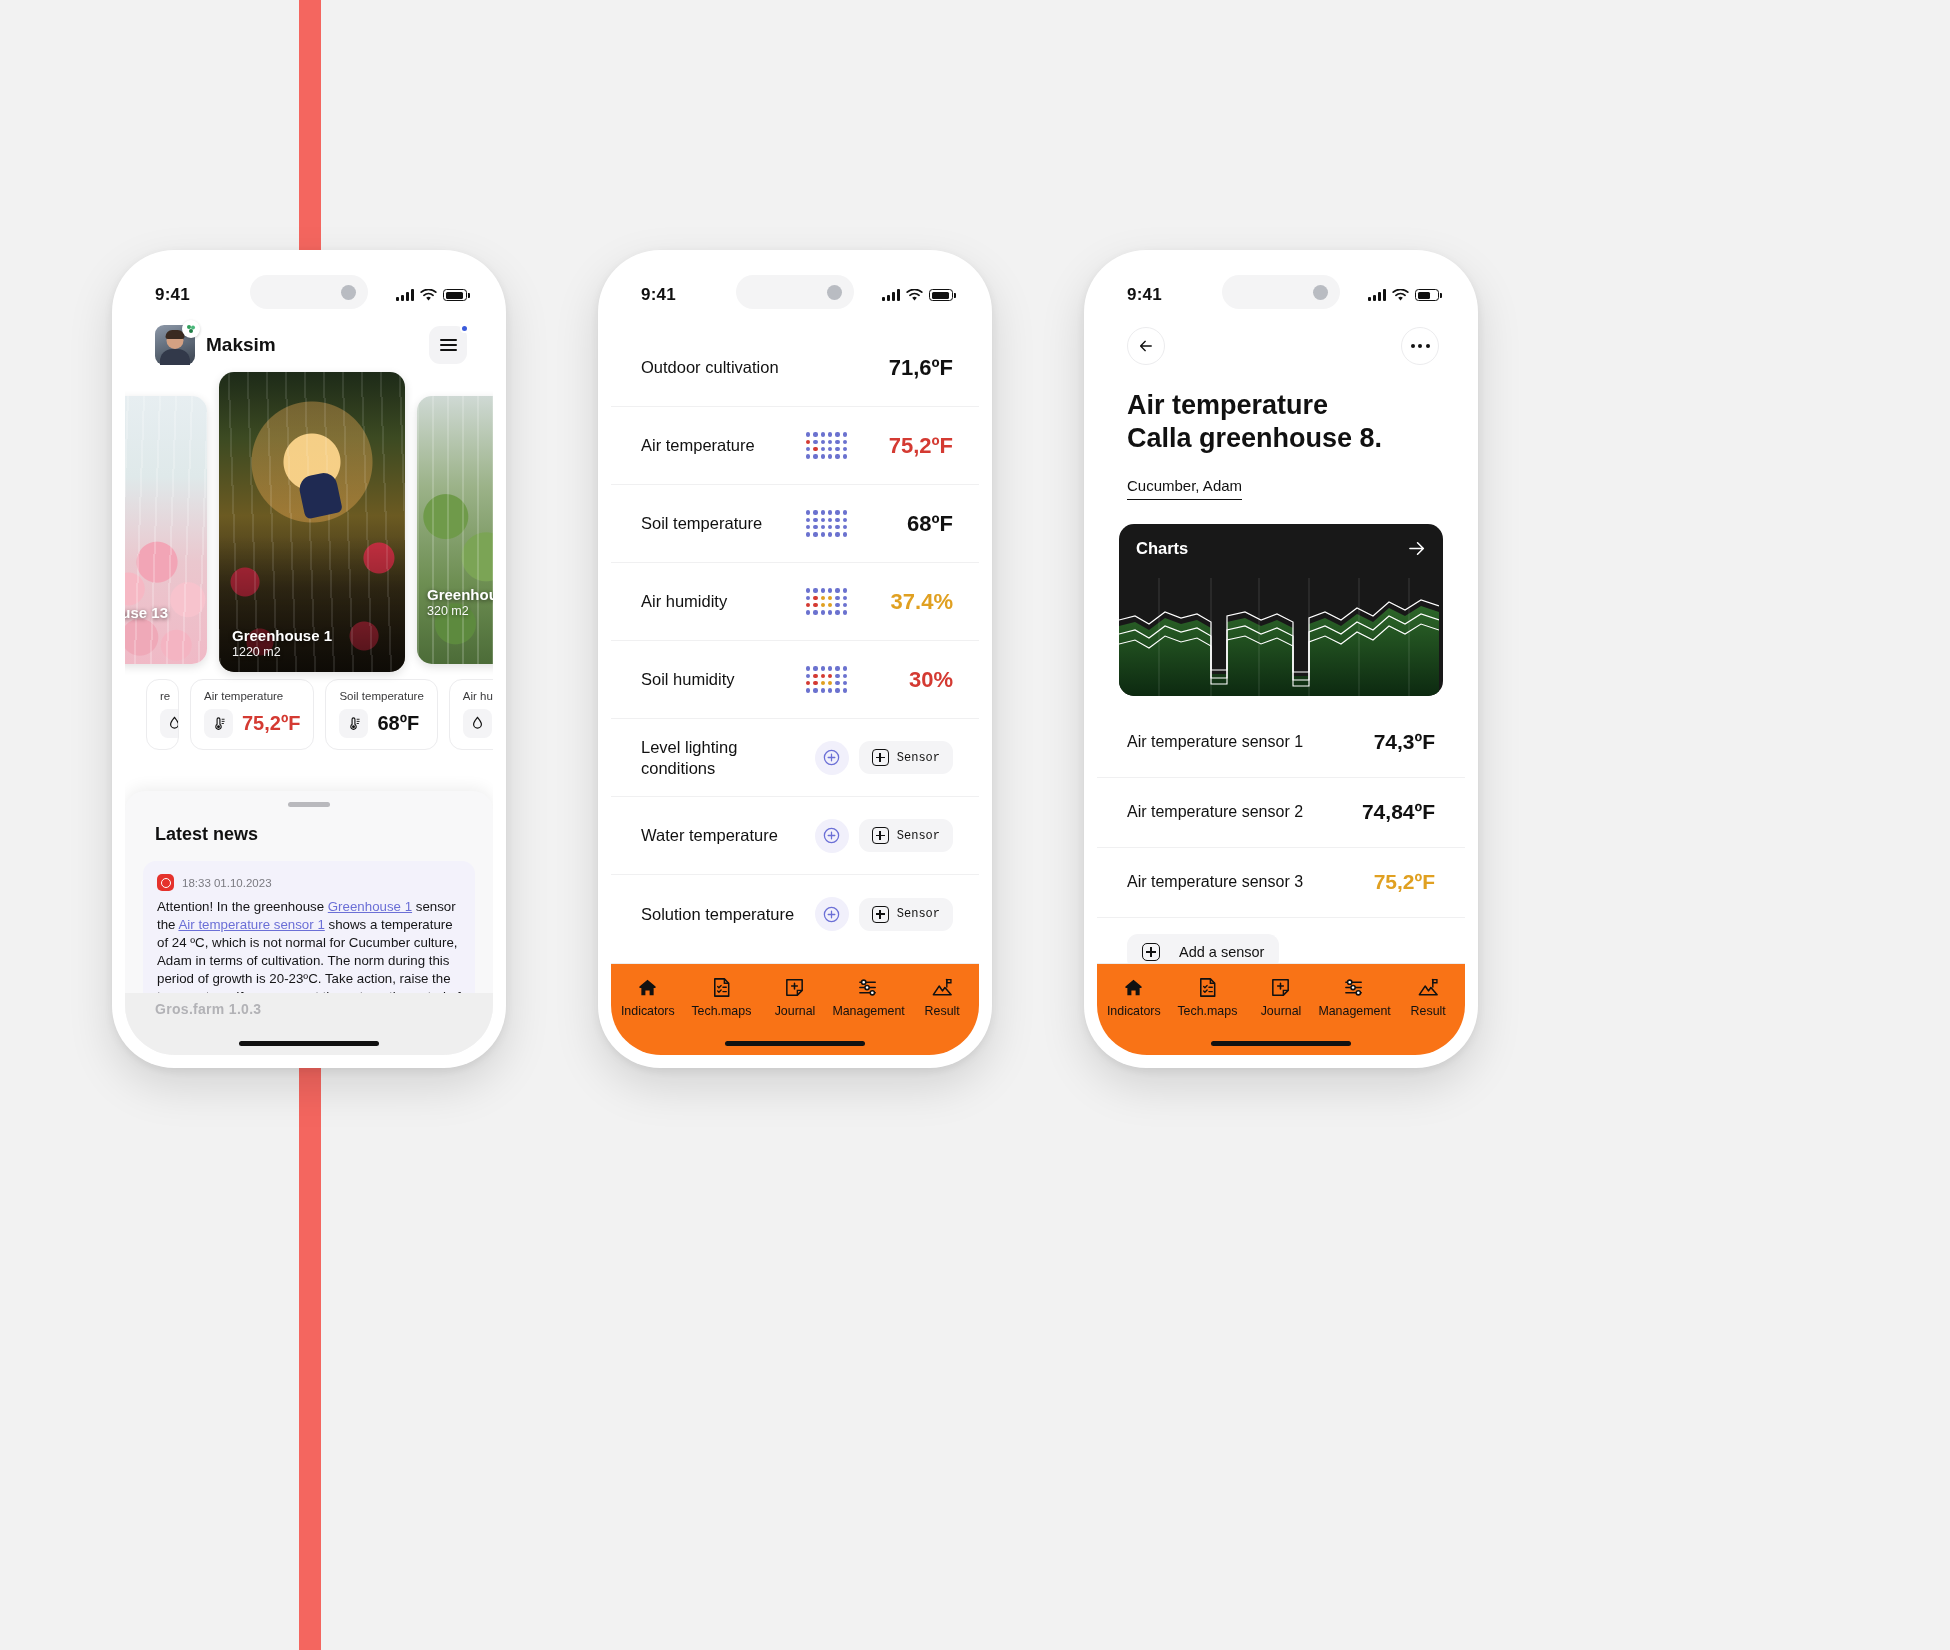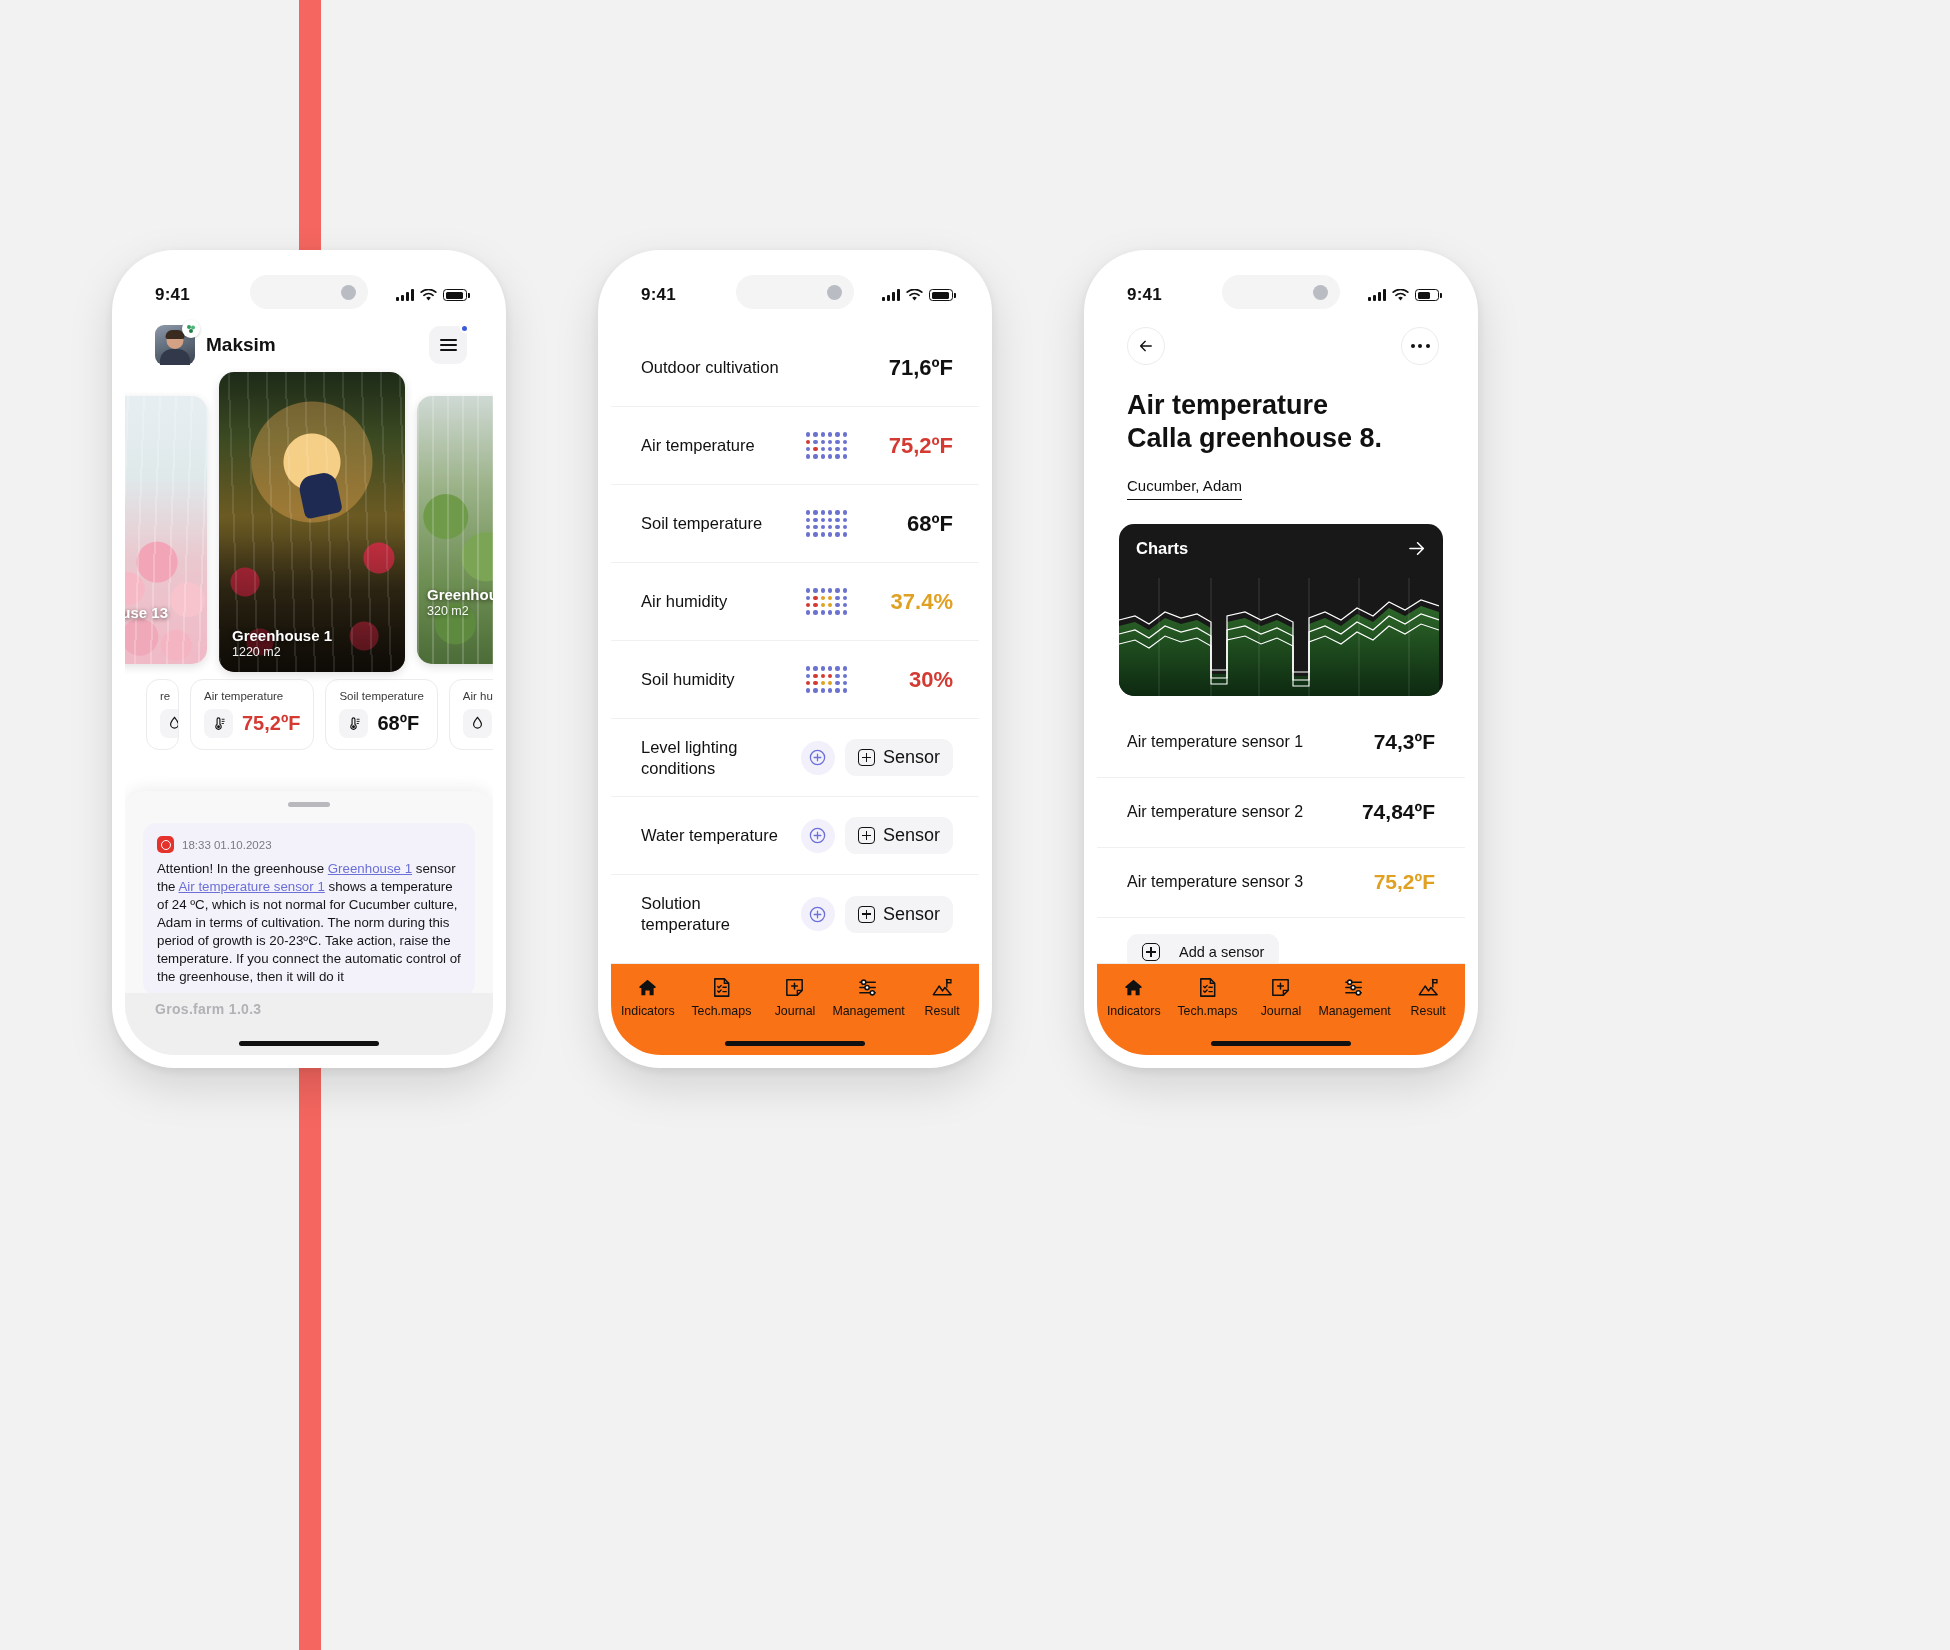--- a/index.html
+++ b/index.html
@@ -134,21 +134,21 @@
   .dots b { width:4.2px;height:4.2px;border-radius:50%; background:#6b72cf; display:block;}
   .dots b.r { background:#d43a32; }
   .dots b.o { background:#e0a021; }
   .ind-val { font-size:22px; font-weight:700; min-width:96px; text-align:right; flex:none;}
   .plus-circ { width:34px;height:34px;border-radius:50%;background:#f1f0fb;display:flex;align-items:center;justify-content:center;flex:none;}
   .plus-circ svg{width:19px;height:19px;}
   .sensor-btn { display:flex;align-items:center;gap:8px;background:#f4f4f6;border-radius:11px;padding:8px 13px;flex:none;}
   .sensor-btn .bx { width:17px;height:17px;border:1.6px solid #111;border-radius:4px;display:flex;align-items:center;justify-content:center;}
   .sensor-btn .bx::before{content:"";position:absolute;width:9px;height:1.6px;background:#111;}
   .sensor-btn .bx::after{content:"";position:absolute;width:1.6px;height:9px;background:#111;}
-  .sensor-btn span { font-size:18px;color:#111; }
+  .sensor-btn span { font-size:12px;color:#111;font-family:Liberation Mono, monospace; }
 
   .tabbar { position:absolute;left:0;right:0;bottom:0; height:92px; background:#f97316; border-top:1.3px solid #ededee; display:flex; align-items:flex-start; justify-content:space-around; padding-top:12px; }
   .tab { display:flex;flex-direction:column;align-items:center;gap:5px; width:76px;}
   .tab svg{width:23px;height:23px;}
   .tab span{font-size:12.4px;color:#111;white-space:nowrap;}
   .home-ind { position:absolute;left:50%;transform:translateX(-50%);bottom:9px;width:140px;height:5px;border-radius:3px;background:#111; }
 
   
   .p3-head { display:flex;align-items:center;justify-content:space-between; padding:10px 26px 0 30px;}
   .circ-btn { width:38px;height:38px;border-radius:50%;border:1.4px solid #ececee;display:flex;align-items:center;justify-content:center;background:#fff;}
@@ -297,20 +297,21 @@
               </svg>
             </div>
 
       </div>
     </div>
 
   </div>
 
   <div class="news-sheet">
     <div class="grabber"></div>
+    <div class="news-title">Latest news</div>
     <div class="news-item">
       <div class="news-meta">
         <div class="alert-ico"></div>
         <div class="news-time">18:33 01.10.2023</div>
       </div>
       <div class="news-body"><span>Attention! In the greenhouse </span><a>Greenhouse 1</a><span> sensor the </span><a>Air temperature sensor 1</a><span> shows a temperature of 24 ºC, which is not normal for Cucumber culture, Adam in terms of cultivation. The norm during this period of growth is 20-23ºC. Take action, raise the temperature. If you connect the automatic control of the greenhouse, then it will do it</span></div>
     </div>
     <div class="p1-footer">
       <div class="ver">Gros.farm  1.0.3</div>
       <div class="home-ind"></div>

